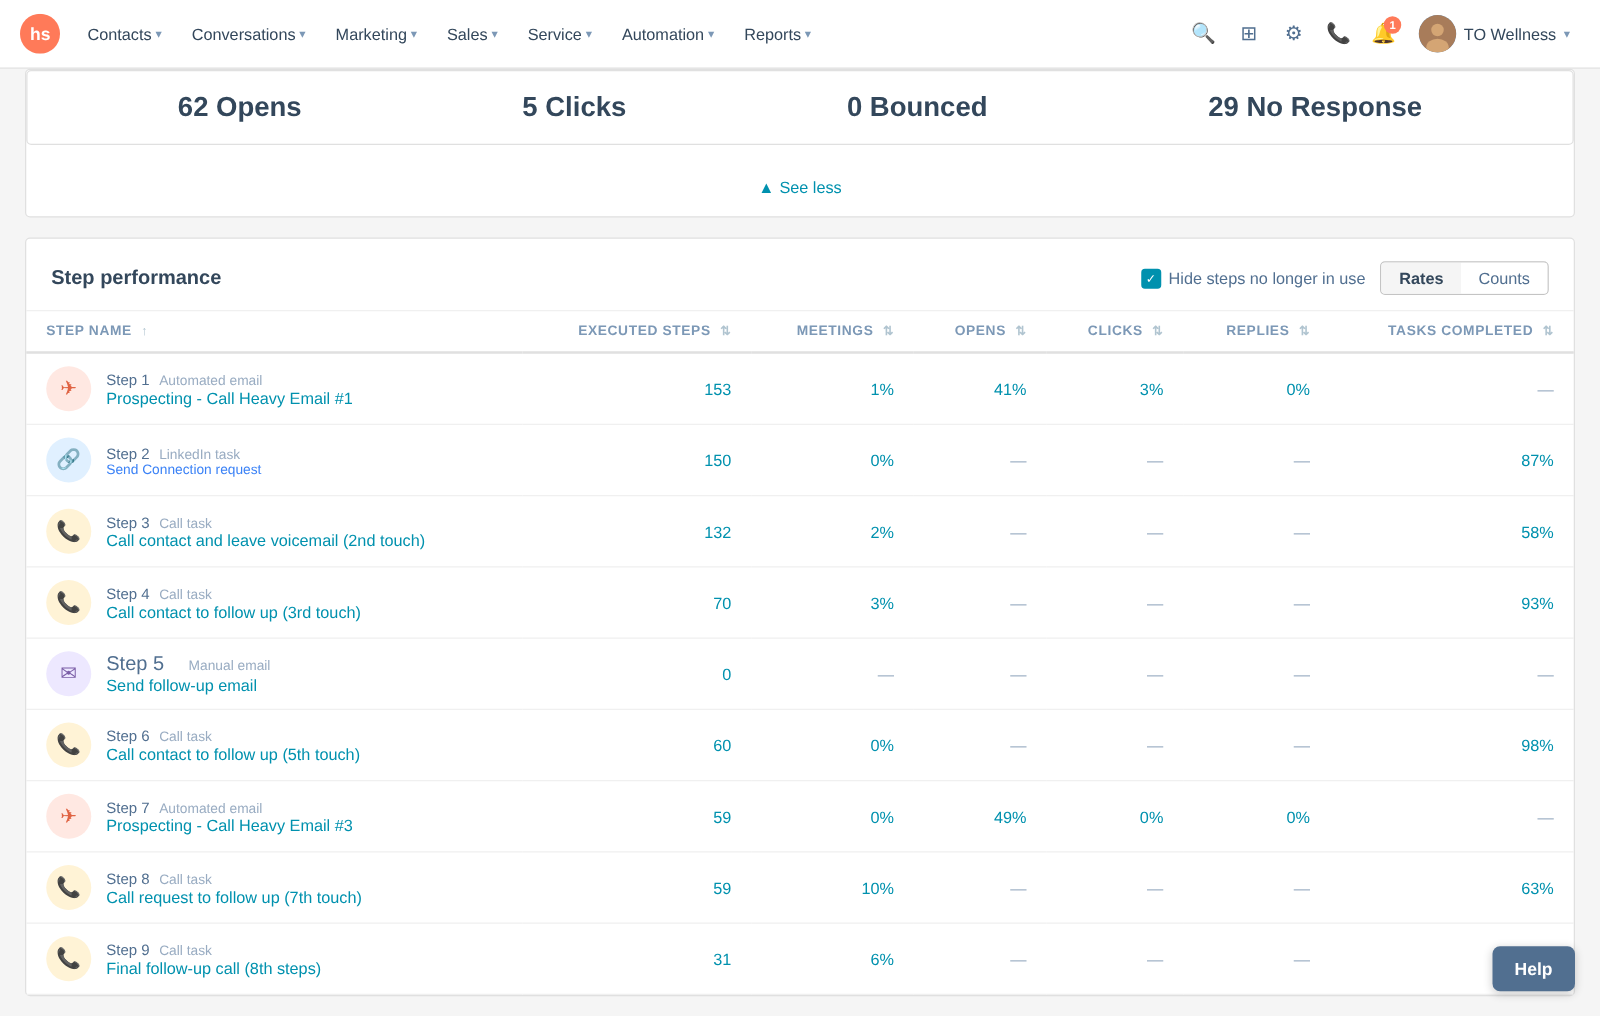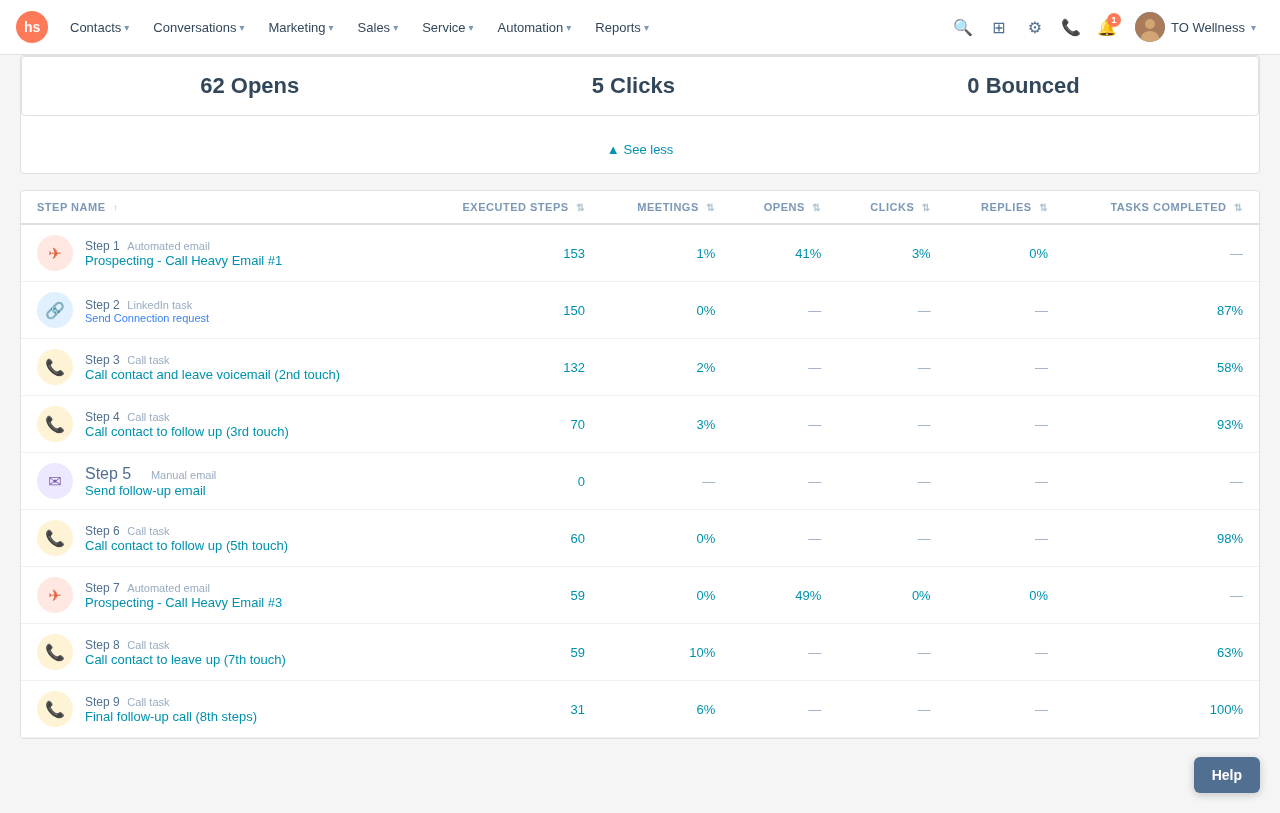--- a/index.html
+++ b/index.html
@@ -134,30 +134,46 @@
     <div class="stats-bar">
       <div class="stat-item">
         <div class="stat-value">62 Opens</div>
       </div>
       <div class="stat-item">
         <div class="stat-value">5 Clicks</div>
       </div>
       <div class="stat-item">
         <div class="stat-value">0 Bounced</div>
       </div>
+      <div class="stat-item">
+        <div class="stat-value">29 No Response</div>
+      </div>
     </div>
     <div class="see-less">
       <a href="#">
         <span>▲</span>
         <span>See less</span>
       </a>
     </div>
   </div>
 
   <div class="section">
+    <div class="section-header">
+      <div class="section-title">Step performance</div>
+      <div class="header-right">
+        <div class="hide-steps">
+          <div class="checkbox-icon">✓</div>
+          <span>Hide steps no longer in use</span>
+        </div>
+        <div class="toggle-btns">
+          <button class="toggle-btn active">Rates</button>
+          <button class="toggle-btn">Counts</button>
+        </div>
+      </div>
+    </div>
 
     <table class="perf-table">
       <thead>
         <tr>
           <th class="left">
             <span>STEP NAME</span>
             <span class="sort-icon">↑</span>
           </th>
           <th>
             <span>EXECUTED STEPS</span>
@@ -328,21 +344,21 @@
     </tr>
           <tr>
       <td class="left">
         <div class="step-cell">
           <div class="step-icon call">📞</div>
           <div class="step-info">
             <div>
               <span style="color:#516f90;font-weight:500;font-size:12px">Step 8</span>
               <span style="color:#99acc2;font-size:11px;margin-left:4px">Call task</span>
             </div>
-            <div class="step-name" style="color:#0091ae;font-size:13px;font-weight:500;cursor:pointer">Call contact to leave up (7th touch)</div>
+            <div class="step-name" style="color:#0091ae;font-size:13px;font-weight:500;cursor:pointer">Call request to follow up (7th touch)</div>
           </div>
         </div>
       </td>
       <td><span class="metric-teal">59</span></td>
       <td><span class="metric-teal">10%</span></td>
       <td><span class="metric-dash">—</span></td>
       <td><span class="metric-dash">—</span></td>
       <td><span class="metric-dash">—</span></td>
       <td><span class="metric-teal">63%</span></td>
     </tr>

